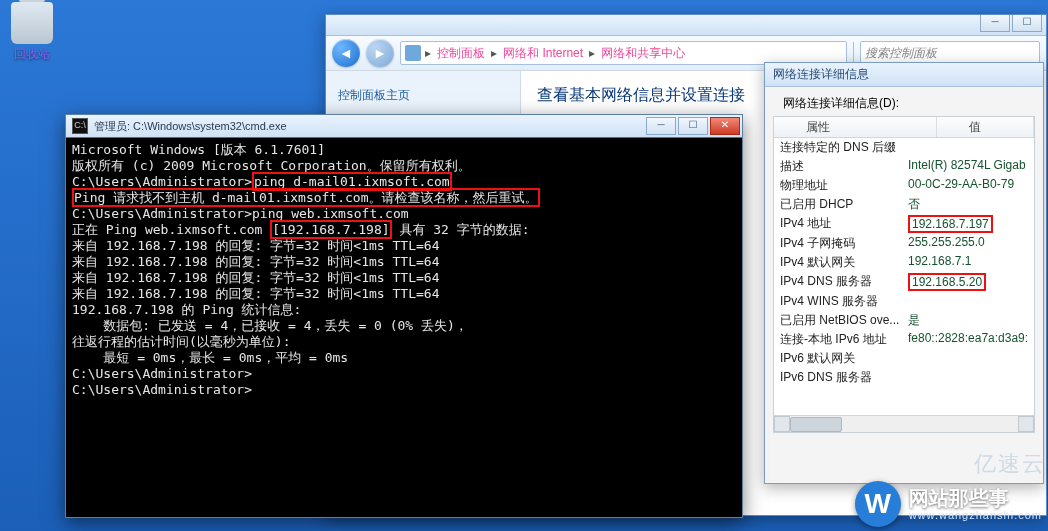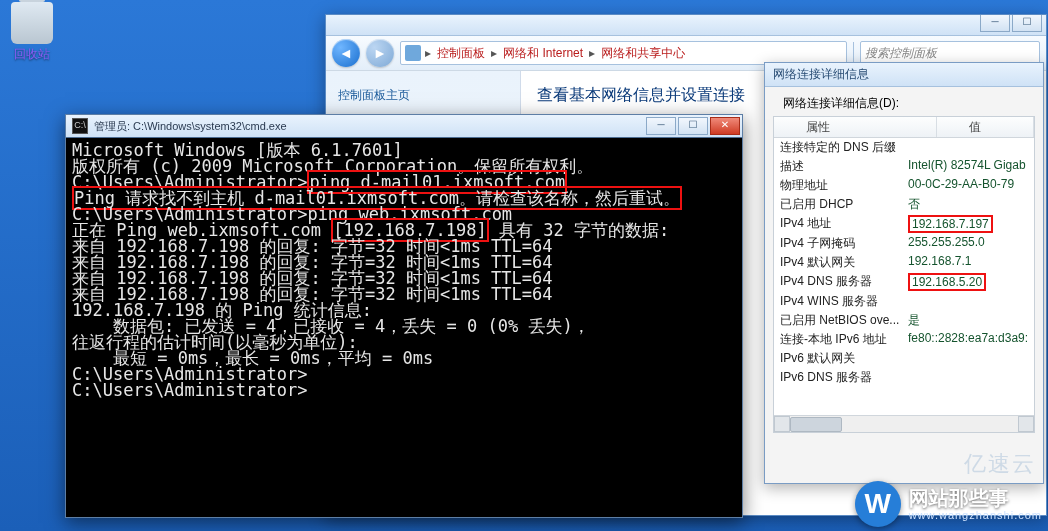--- a/index.html
+++ b/index.html
@@ -72,21 +72,21 @@
     box-shadow: inset 0 1px 1px rgba(255,255,255,.6), 0 1px 2px rgba(0,0,0,.2);
   }
   .breadcrumb {
     flex:1; height:22px; border:1px solid #a6c1de; background:#fff;
     display:flex; align-items:center; padding:0 4px; gap:2px;
     border-radius:2px;
   }
   .breadcrumb .bcicon {
     width:16px; height:16px; background:#6fa8dc; border-radius:2px; margin-right:2px;
   }
-  .breadcrumb .seg { color:#b91c1c; padding:0 4px; }
+  .breadcrumb .seg { color:#ec4899; padding:0 4px; }
   .breadcrumb .sep { color:#555; }
   .searchbox {
     width: 170px; height:22px; border:1px solid #a6c1de; background:#fff;
     display:flex; align-items:center; padding:0 4px; color:#888; font-style:italic;
     border-radius:2px;
   }
   .nc-body {
     display:flex; height: calc(100% - 54px);
   }
   .nc-left {
@@ -187,21 +187,21 @@
     color:#3a5a7a;
   }
   .cmd-titlebar .btn.close {
     background: linear-gradient(#f08a7a,#cf3b24);
     border-color:#a82c18; color:#fff;
   }
   .cmd-body {
     position:relative;
     padding: 4px 6px;
     font-family: "MS Gothic","Consolas","SimSun",monospace;
-    font-size: 17px;
+    font-size: 13px;
     line-height: 16px;
     color: #e6e6e6;
     white-space: pre;
     height: calc(100% - 30px);
     overflow:hidden;
   }
   .cmd-body .redbox2 {
     border: 2px solid #e11;
     display:inline;
     padding: 0;
@@ -215,21 +215,21 @@
   .watermark .badge {
     width:46px; height:46px; border-radius:50%;
     background:#267ed8; color:#fff; font-size:28px; font-weight:bold;
     display:flex; align-items:center; justify-content:center;
     box-shadow: 0 2px 6px rgba(0,0,0,.4);
   }
   .watermark .wtxt { text-align:left; line-height:1.1; }
   .watermark .wt1 { font-size:20px; color:#fff; font-weight:600; text-shadow:0 1px 3px rgba(0,0,0,.6);}
   .watermark .wt2 { font-size:11px; color:#cfe3ff; letter-spacing:1px;}
   .yiyun {
-    position:absolute; right:12px; bottom:52px;
+    position:absolute; right:2px; bottom:52px;
     color: rgba(180,200,220,0.6);
     font-family: "SimSun", serif;
     font-size: 22px;
     letter-spacing: 2px;
   }
 </style>
 </head>
 <body>
 
 <div class="desktop-icon">

